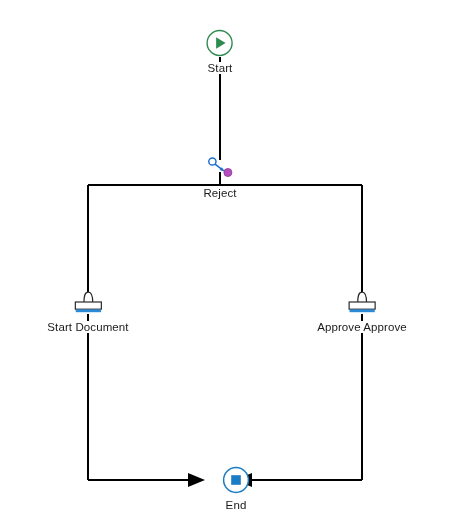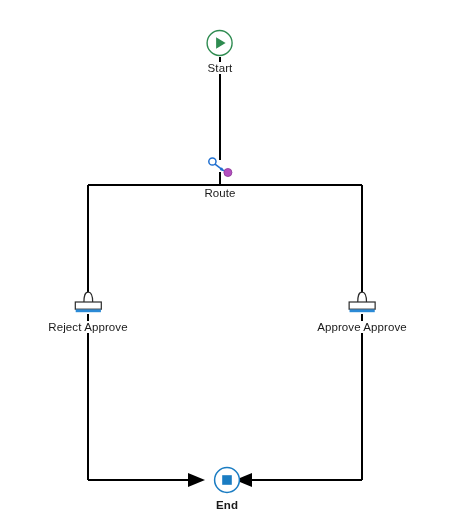--- a/index.html
+++ b/index.html
@@ -74,25 +74,24 @@
     left: 362px;
     top: 289px;
     transform: translateX(-50%);
     z-index: 3;
   }
   #node-approve .node-label {
     margin-top: 6px;
   }
   
   #node-end {
-    left: 227px;
+    left: 236px;
     top: 466px;
     transform: translateX(-50%);
     z-index: 3;
-    font-weight: bold;
   }
   #node-end .node-label {
     margin-top: 5px;
   }
   .label-backdrop {
     background: #ffffff;
     padding: 0 2px;
   }
 </style>
 </head>
@@ -138,35 +137,35 @@
       <svg width="30" height="24" viewBox="0 0 30 24" xmlns="http://www.w3.org/2000/svg">
 
         <circle cx="7" cy="7.5" r="3.6" fill="#ffffff" stroke="#1f6fd0" stroke-width="1.5"></circle>
 
         <line x1="9.6" y1="10.2" x2="17.5" y2="16.2" stroke="#1f6fd0" stroke-width="1.5"></line>
         <polygon points="19.6,17.8 14.3,16.0 16.4,13.2" fill="#1f6fd0"></polygon>
 
         <circle cx="22.5" cy="18.5" r="4" fill="#b44fc0" stroke="#8e3d9a" stroke-width="0.9"></circle>
       </svg>
     </span>
-    <span class="node-label label-backdrop">Route</span>
+    <span class="node-label label-backdrop">Reject</span>
   </div>
 
   <div class="node" id="node-reject">
     <span class="node-glyph">
       <svg width="38" height="26" viewBox="0 0 38 26" xmlns="http://www.w3.org/2000/svg">
 
         <path d="M14.6,13.5 C14.6,6.5 15.5,3.2 19,3.2 C22.5,3.2 23.4,6.5 23.4,13.5" fill="#ffffff" stroke="#2b2b2b" stroke-width="1.2" stroke-linecap="round"></path>
 
         <rect x="6" y="13" width="26" height="7.2" fill="#ffffff" stroke="#2b2b2b" stroke-width="1.2"></rect>
 
         <rect x="6.4" y="20.4" width="25.2" height="2.8" fill="#2b8ad6"></rect>
       </svg>
     </span>
-    <span class="node-label label-backdrop">Reject Approve</span>
+    <span class="node-label label-backdrop">Start Document</span>
   </div>
 
   <div class="node" id="node-approve">
     <span class="node-glyph">
       <svg width="38" height="26" viewBox="0 0 38 26" xmlns="http://www.w3.org/2000/svg">
         <path d="M14.6,13.5 C14.6,6.5 15.5,3.2 19,3.2 C22.5,3.2 23.4,6.5 23.4,13.5" fill="#ffffff" stroke="#2b2b2b" stroke-width="1.2" stroke-linecap="round"></path>
         <rect x="6" y="13" width="26" height="7.2" fill="#ffffff" stroke="#2b2b2b" stroke-width="1.2"></rect>
         <rect x="6.4" y="20.4" width="25.2" height="2.8" fill="#2b8ad6"></rect>
       </svg>
     </span>

